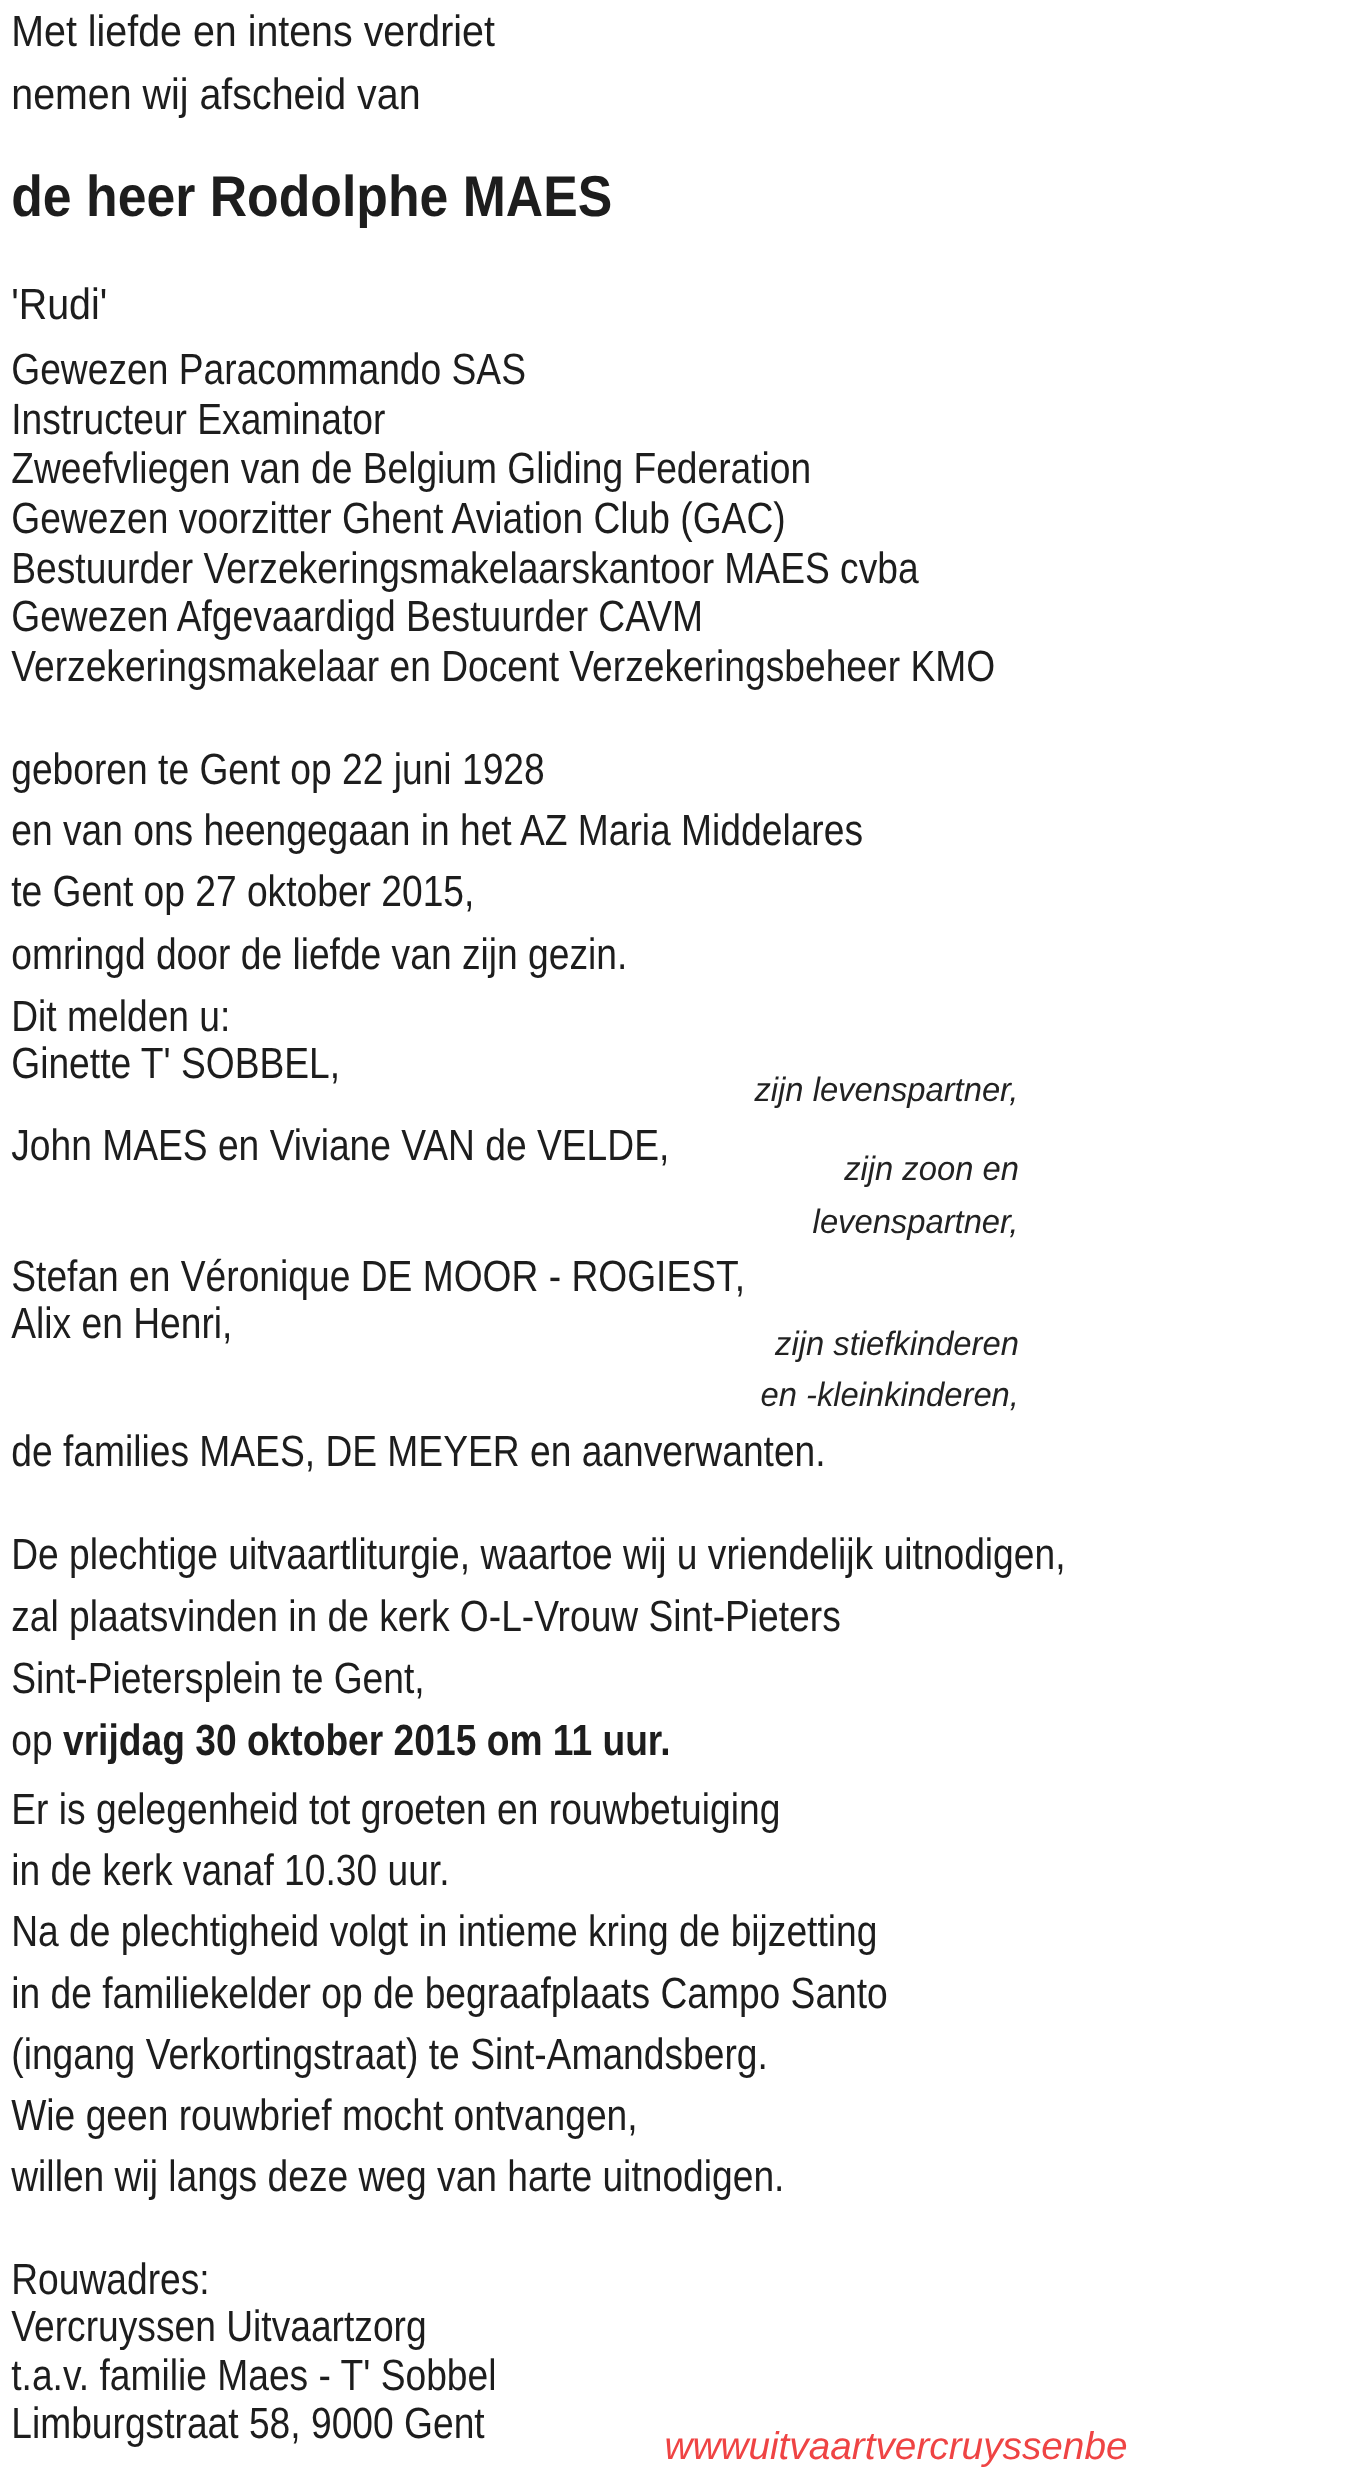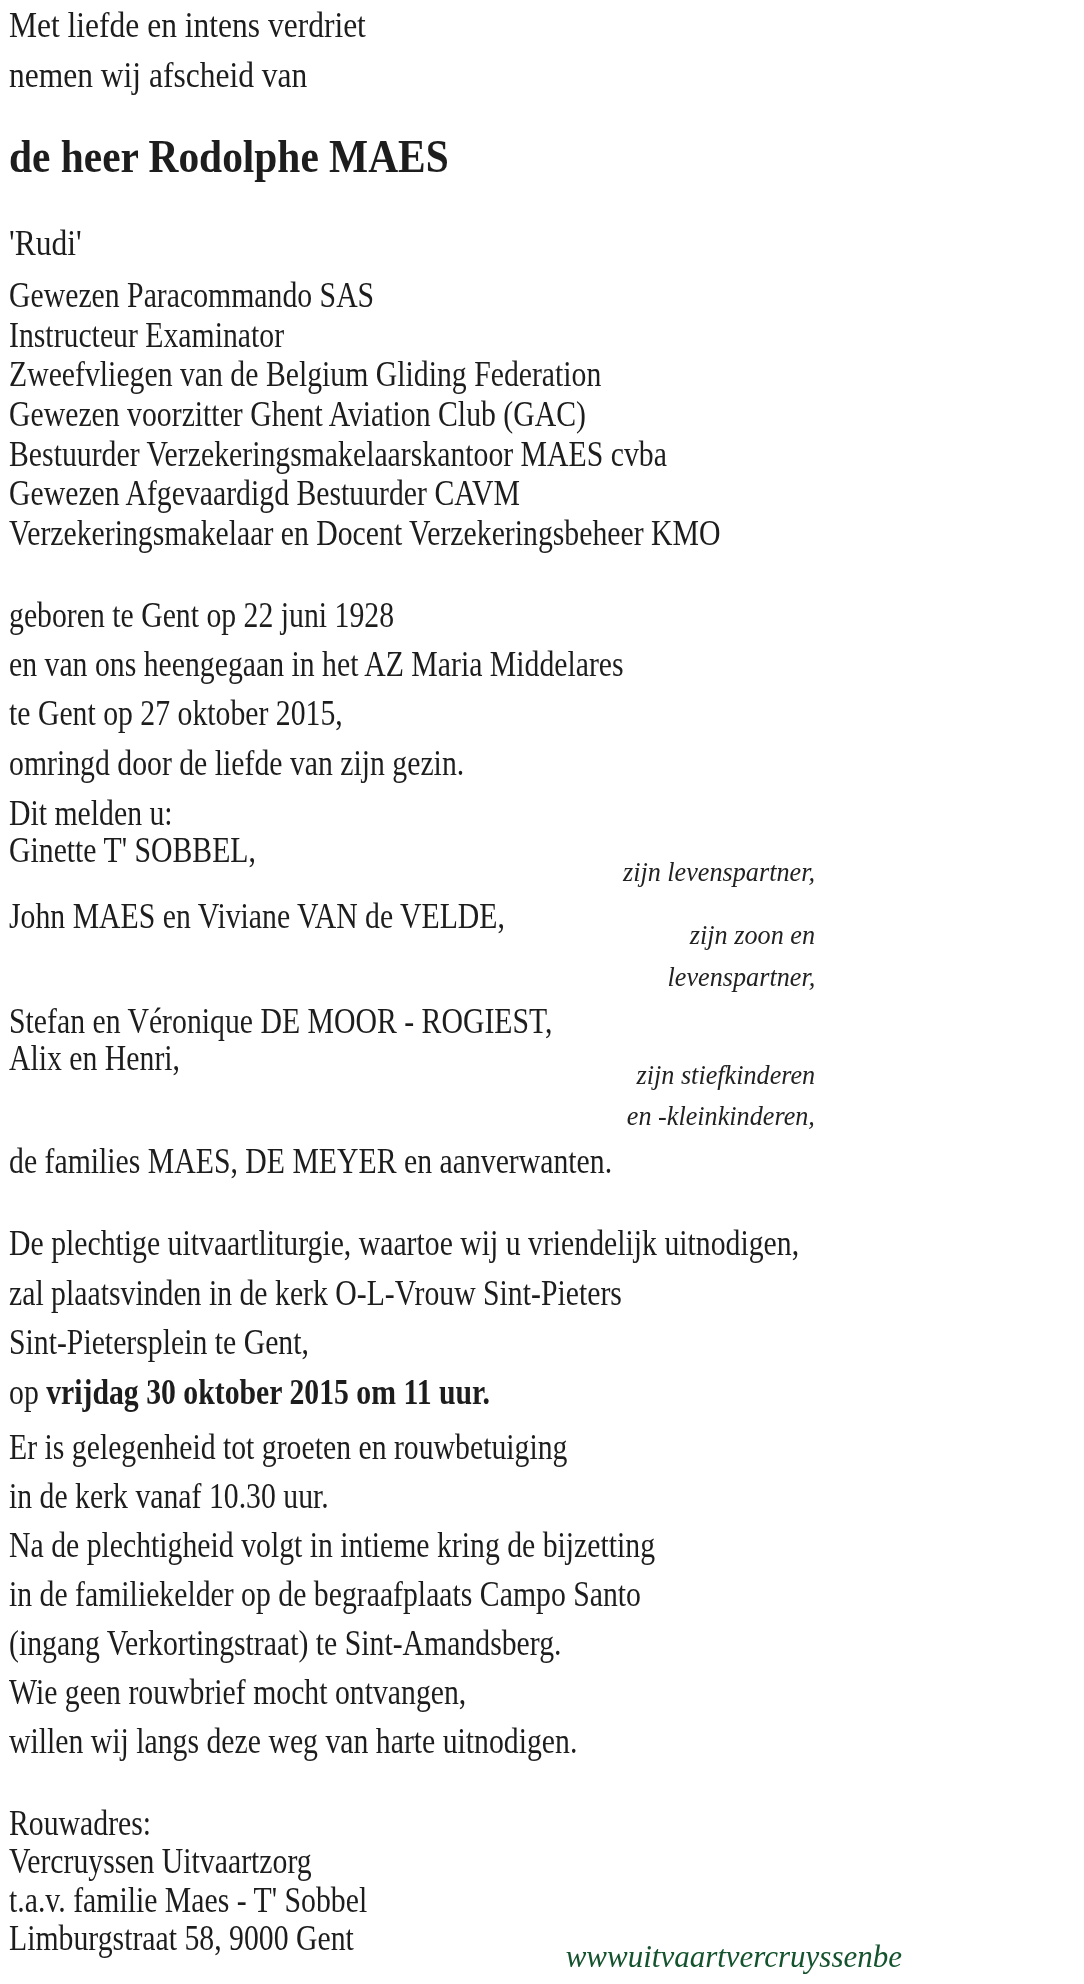--- a/index.html
+++ b/index.html
@@ -2,21 +2,21 @@
 <html><head>
 <meta charset="utf-8">
 <style>
   html, body { margin: 0; padding: 0; background: #ffffff; }
   .page {
     position: relative;
     width: 904px;
     height: 1984px;
     background: #ffffff;
     color: #1d1d1d;
-    font-family: Liberation Serif, serif;
+    font-family: Liberation Sans, sans-serif;
     overflow: hidden;
   }
   .ln {
     position: absolute;
     left: 9px;
     white-space: nowrap;
     line-height: 1;
   }
   
   .hdr {
@@ -53,21 +53,21 @@
   }
   
   .www {
     position: absolute;
     right: 2px;
     left: auto;
     white-space: nowrap;
     line-height: 1;
     font-size: 31px;
     font-style: italic;
-    color: #14532d;
+    color: #ef4444;
   }
 </style>
 </head>
 <body>
 
 <div class="page">
 
   <div class="ln hdr" style="top:8px">Met liefde en intens verdriet</div>
   <div class="ln hdr" style="top:58px">nemen wij afscheid van</div>
 

